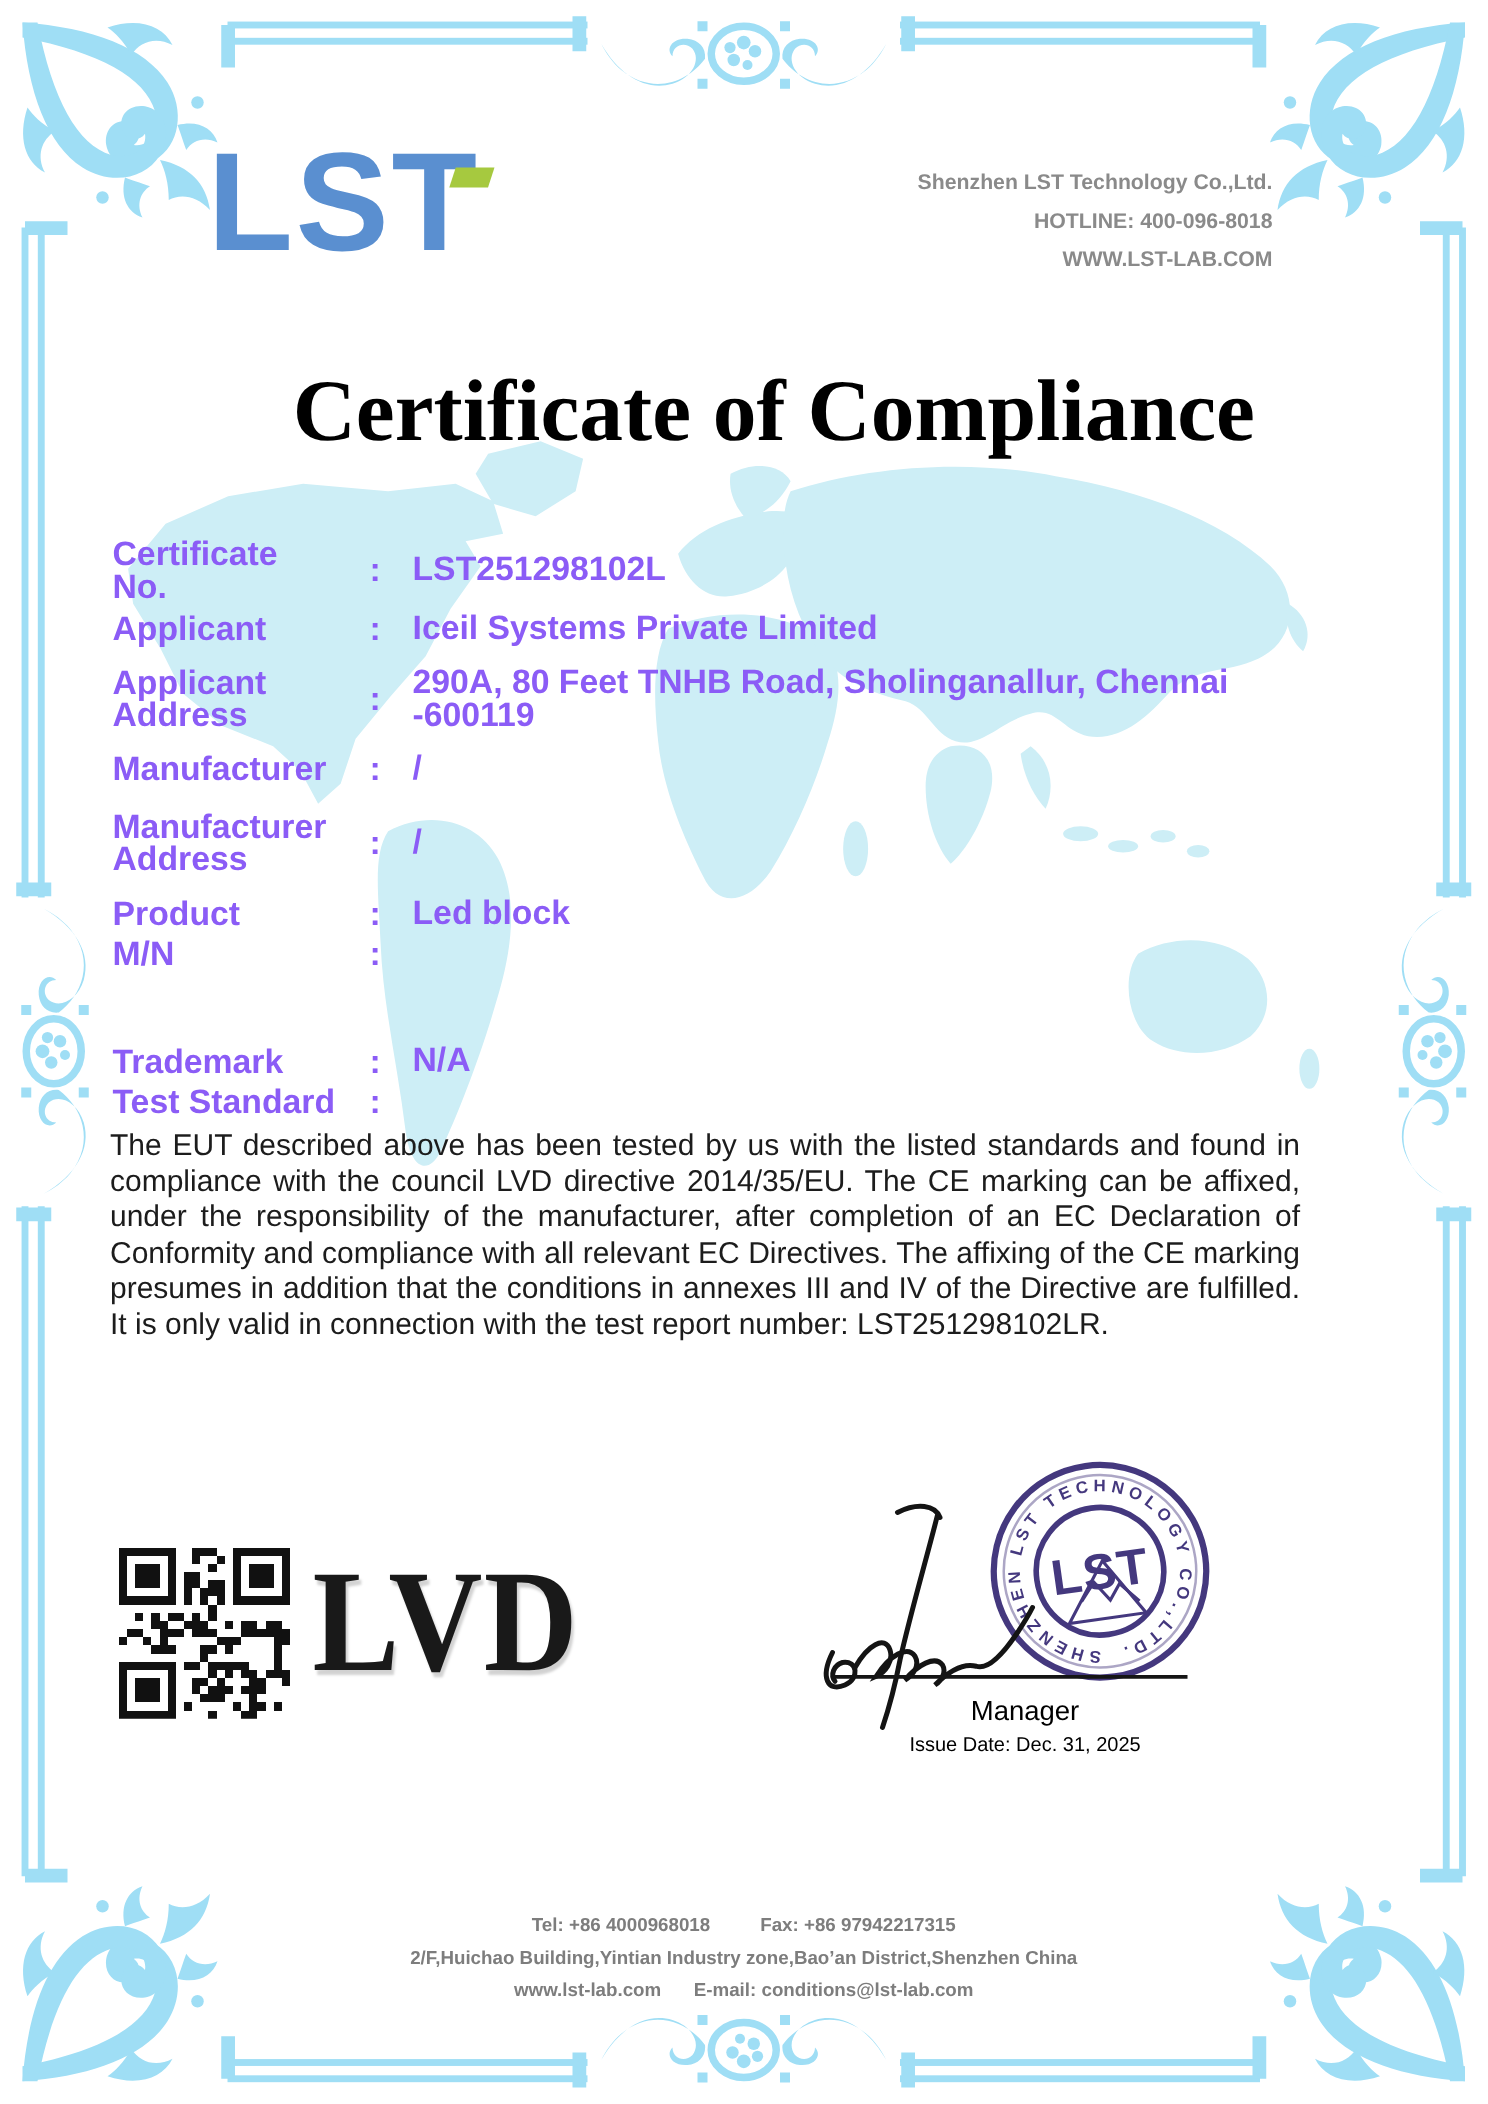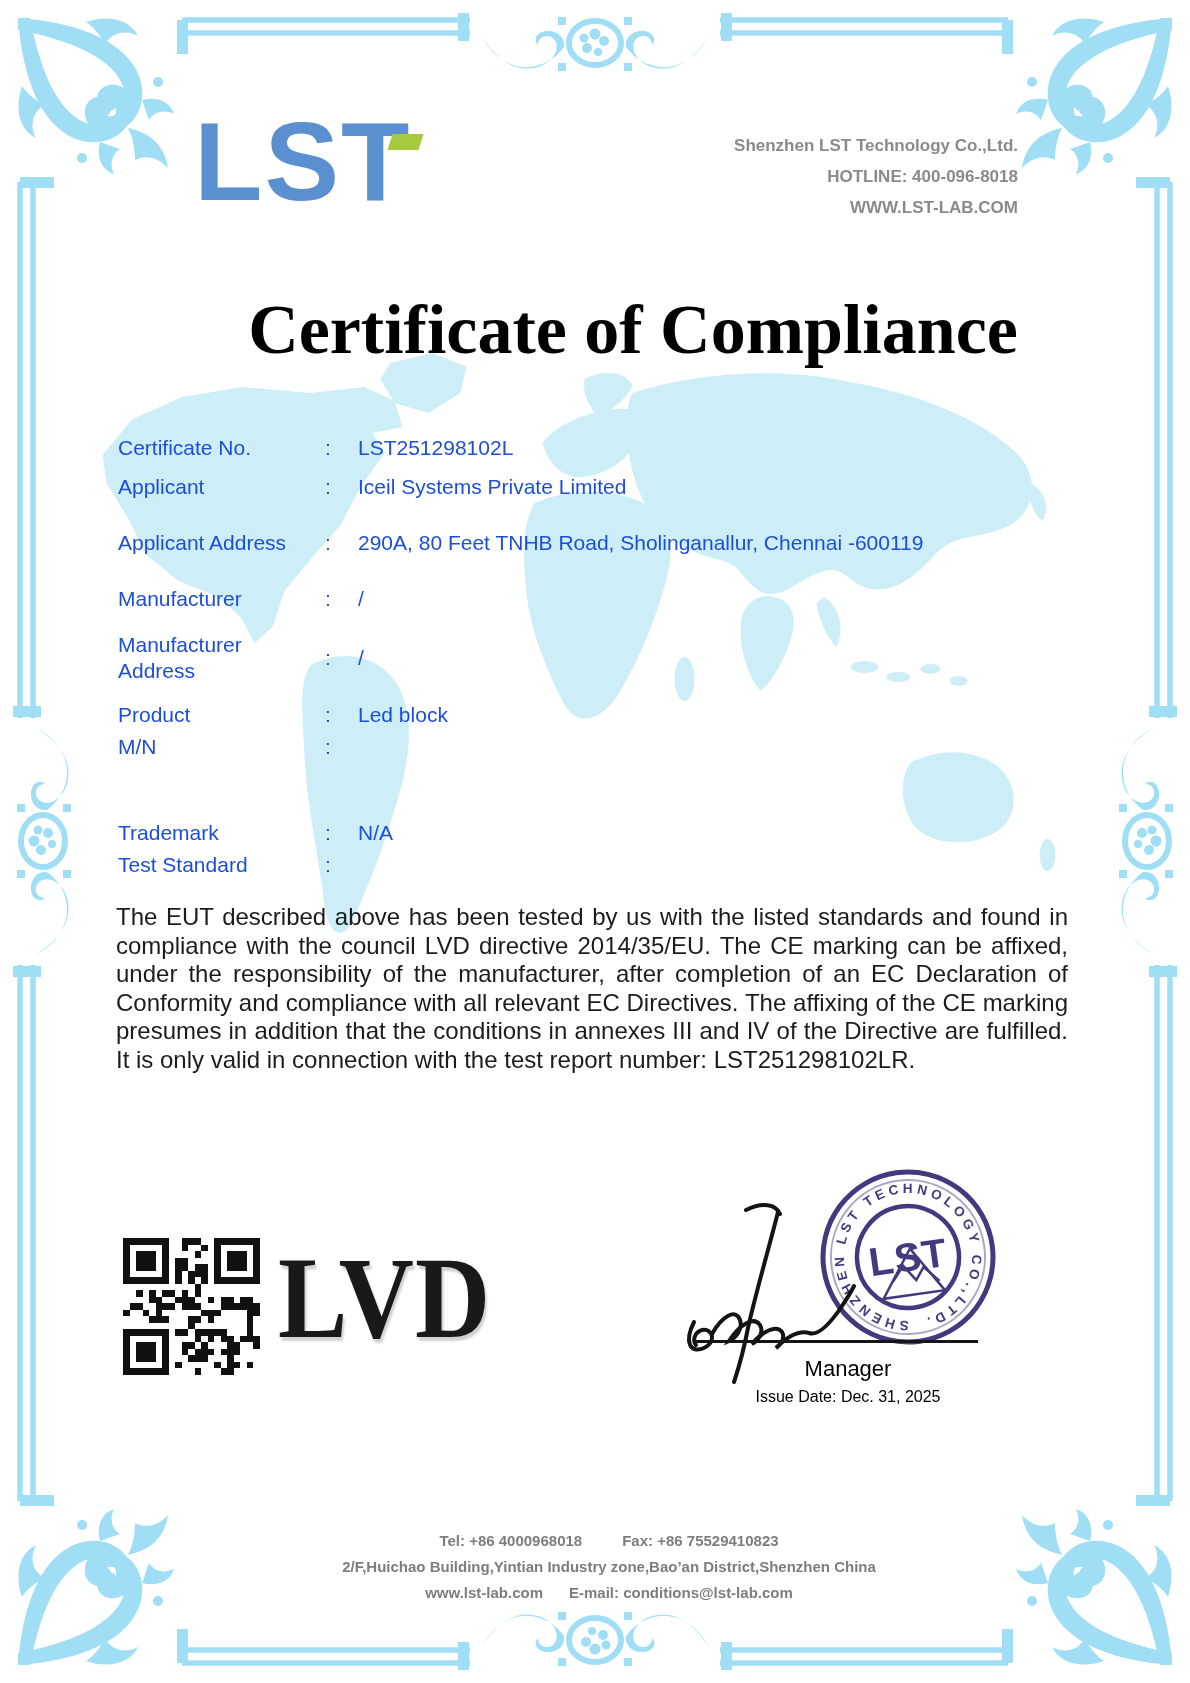--- a/index.html
+++ b/index.html
@@ -2,36 +2,36 @@
 <html style="--border: #9fdef5; --map: #cdeef6; --logo_blue: #5a8fd0; --logo_green: #a6c93f; --stamp: #3b2e78; --gray_text: #8a8a8a;"><head>
 <meta charset="utf-8">
 <style>
   html,body{margin:0;padding:0;background:#ffffff;}
   .page{
     position:relative;width:1190px;height:1683px;background:#ffffff;
     overflow:hidden;font-family:"Liberation Sans",sans-serif;color:#111;
   }
   .map{position:absolute;left:70px;top:335px;z-index:1;color:var(--map,#cdeef6);}
   .frame{position:absolute;left:0;top:0;z-index:2;color:var(--border,#9fdef5);}
-  .content{position:absolute;inset:0;z-index:3;margin-left:28px;}
+  .content{position:absolute;inset:0;z-index:3;}
 
   .logo{position:absolute;left:166px;top:106px;font-size:112px;line-height:1;
     font-weight:bold;letter-spacing:2px;color:var(--logo_blue,#5a8fd0);}
   .logo-accent{position:absolute;left:362px;top:134px;width:31px;height:16px;
     background:var(--logo_green,#a6c93f);transform:skewX(-18deg);}
   .company{position:absolute;right:172px;top:130px;text-align:right;
     font-size:17px;font-weight:bold;color:var(--gray_text,#8a8a8a);line-height:31px;}
 
   .title{position:absolute;left:0;right:0;top:290px;text-align:center;
     font-family:"Liberation Serif",serif;font-weight:bold;font-size:70px;color:#000;padding-left:48px;}
 
   .fields{position:absolute;left:90px;top:430px;width:952px;}
   .frow{display:grid;grid-template-columns:180px 60px 1fr;align-items:center;}
   .frow.top{align-items:start;}
-  .flabel,.fcolon,.fvalue{font-size:21px;font-weight:normal;color:#1d4ed8;line-height:26px;}
+  .flabel,.fcolon,.fvalue{font-size:27px;font-weight:bold;color:#8b5cf6;line-height:26px;}
   .fcolon{text-align:center;}
   .fvalue{white-space:pre-line;line-height:27.5px;}
   .h36{min-height:36px}.h42{min-height:42px}.h70{min-height:70px}.h76{min-height:76px}
   .h38{min-height:38px}.h84{min-height:84px}.h30{min-height:30px}.h34{min-height:34px}
 
   .para{position:absolute;left:88px;top:903px;width:952px;font-size:24px;
     line-height:28.6px;color:#1c1c1c;text-align:justify;}
 
   .qr{position:absolute;left:95px;top:1238px;width:137px;height:137px;}
   .lvd{position:absolute;left:250px;top:1240px;font-family:"Liberation Serif",serif;
@@ -443,21 +443,21 @@
 
     <div class="signline"></div>
 
     <div class="signoff">
       <div class="role">Manager</div>
       <div class="date">Issue Date: Dec. 31, 2025</div>
     </div>
 
     <div class="footer">
       <div>
-        <span>Tel: +86 4000968018</span><span class="gap"></span><span>Fax: +86 75529410823</span>
+        <span>Tel: +86 4000968018</span><span class="gap"></span><span>Fax: +86 97942217315</span>
       </div>
       <div>2/F,Huichao Building,Yintian Industry zone,Bao’an District,Shenzhen China</div>
       <div>
         <span>www.lst-lab.com</span><span class="gap2"></span><span>E-mail: conditions@lst-lab.com</span>
       </div>
     </div>
 
   </div>
 </div>
 

